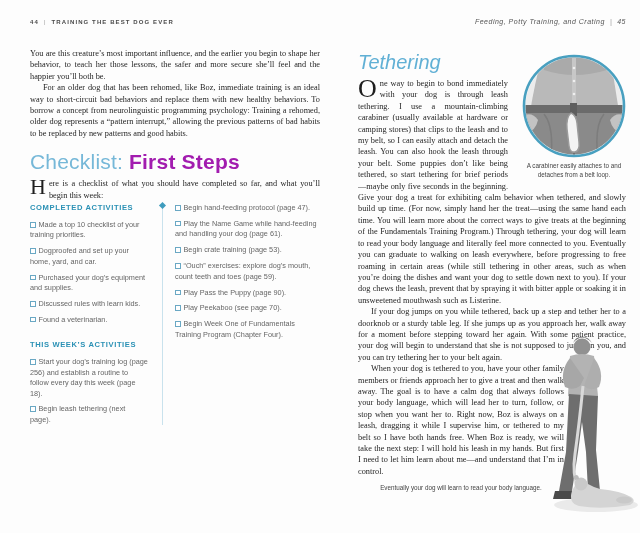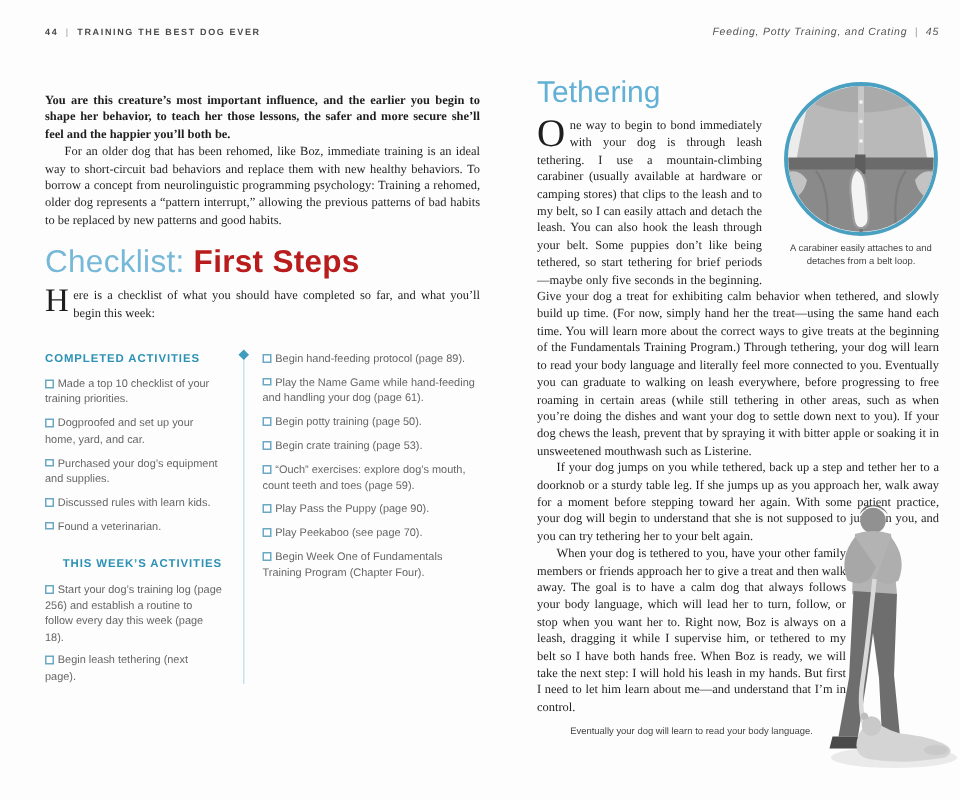--- a/index.html
+++ b/index.html
@@ -27,68 +27,68 @@
   
   .page-left  { position:absolute; left:30px;  top:18px; width:290px; }
   .page-right { position:absolute; left:358px; top:18px; width:268px; height:515px; }
 
   
   .para {
     margin:0; font-size:8.3px; line-height:11.4px;
     text-align:justify; color:#1e1e1e;
   }
   .para.indent { text-indent:13px; }
-  .page-left .para.first { margin-top:35px;font-weight:bold; }
+  .page-left .para.first { margin-top:22px; }
 
   .dropcap {
     float:left; font-family:"Liberation Serif", serif;
     font-size:22px; line-height:18.5px; padding-right:3px; color:#1e1e1e;
   }
   .dropcap.big-o { font-size:26px; line-height:21px; }
 
   
   .checklist-heading {
     margin:12px 0 5px; font-family:"Liberation Sans", sans-serif;
     font-weight:normal; font-size:21px; line-height:22px; letter-spacing:0.2px;
   }
   .checklist-heading .light { color:#76b8d8; }
-  .checklist-heading .dark  { color:#b91c1c; font-weight:bold; }
-
-  
-  .columns { display:flex; margin-top:20px; }
+  .checklist-heading .dark  { color:#a21caf; font-weight:bold; }
+
+  
+  .columns { display:flex; margin-top:2px; }
   .col1 { width:118px; flex:none; }
   .col2 { flex:1; }
   .divider {
     flex:none; width:1px; background:#c9e2ed;
     margin:2px 12px 6px 14px; position:relative;
   }
   .diamond {
     position:absolute; top:-2px; left:-2.5px;
     width:5px; height:5px; background:#3f9cbd; transform:rotate(45deg);
   }
   .chk-header {
     margin:0 0 7px; font-family:"Liberation Sans", sans-serif;
     font-size:7.6px; line-height:10px; font-weight:bold;
     letter-spacing:0.6px; color:#2b91b5;
   }
-  .chk-header.second { margin-top:15px;text-align:right; }
+  .chk-header.second { margin-top:15px; }
   .chk-item {
     margin:0 0 5.5px; font-family:"Liberation Sans", sans-serif;
     font-size:7.3px; line-height:10.4px; color:#666;
   }
   .chk-box {
     display:inline-block; width:5.5px; height:5.5px;
     border:1px solid #6aa8c4; background:#fff;
     margin-right:3px; vertical-align:-0.5px;
   }
 
   
   .tethering-heading {
     margin:26px 0 6px; font-family:"Liberation Sans", sans-serif;
-    font-weight:normal; font-size:20px; line-height:20px; color:#61b0d5;
+    font-weight:normal; font-size:20px; line-height:20px; color:#61b0d5;font-style:italic;
   }
   .photo-float { float:right; width:112px; margin:28px 0 8px 6px; }
   .photo-float svg { display:block; margin-left:8px; }
   .photo-caption {
     margin:4px 0 0 8px; width:104px; text-align:center;
     font-family:"Liberation Sans", sans-serif;
     font-size:6.3px; line-height:8.5px; color:#444;
   }
   .para.narrowed { width:206px; }
   .bottom-caption {
@@ -143,25 +143,24 @@
           </div>
       </div>
 
       <div class="divider">
         <span class="diamond"></span>
       </div>
 
       <div class="col2">
         <div>
 
-            <p class="chk-item"><span class="chk-box"></span><span>Begin hand-feeding protocol (page 89).</span></p>
+            <p class="chk-item"><span class="chk-box"></span><span>Begin hand-feeding protocol (page 47).</span></p>
 
             <p class="chk-item"><span class="chk-box"></span><span>Play the Name Game while hand-feeding and handling your dog (page 61).</span></p>
 
-            <p class="chk-item"><span class="chk-box"></span><span>Begin potty training (page 50).</span></p>
 
             <p class="chk-item"><span class="chk-box"></span><span>Begin crate training (page 53).</span></p>
 
 
             <p class="chk-item"><span class="chk-box"></span><span>“Ouch” exercises: explore dog’s mouth, count teeth and toes (page 59).</span></p>
 
             <p class="chk-item"><span class="chk-box"></span><span>Play Pass the Puppy (page 90).</span></p>
 
             <p class="chk-item"><span class="chk-box"></span><span>Play Peekaboo (see page 70).</span></p>
 

